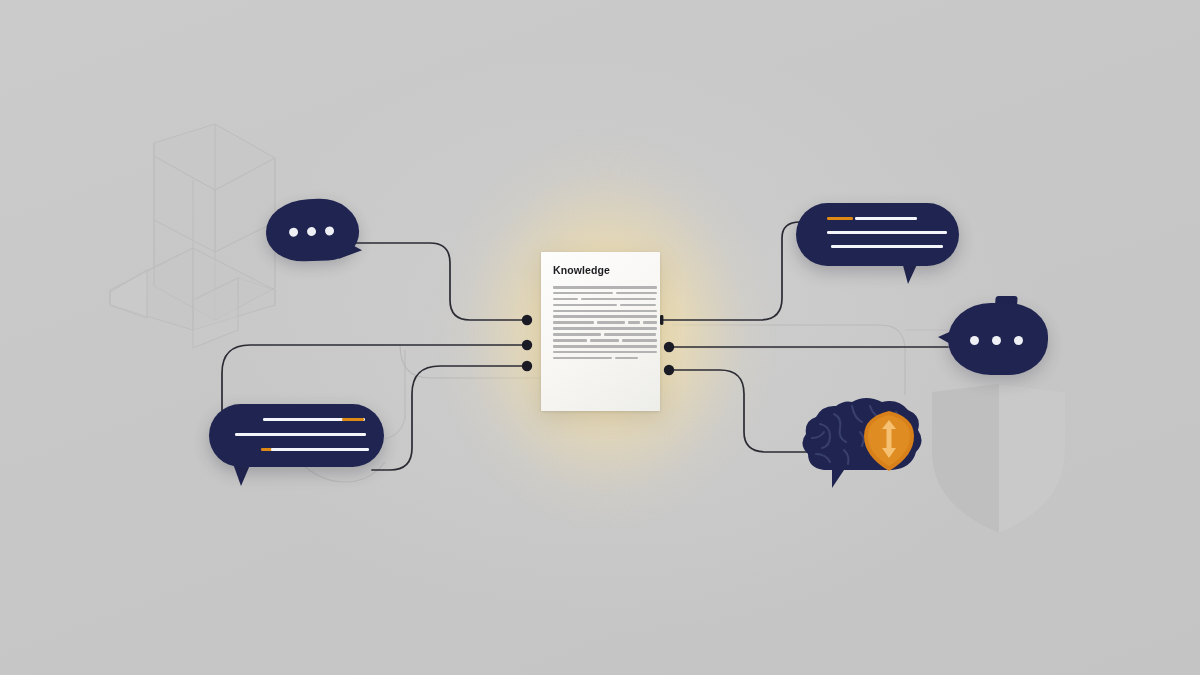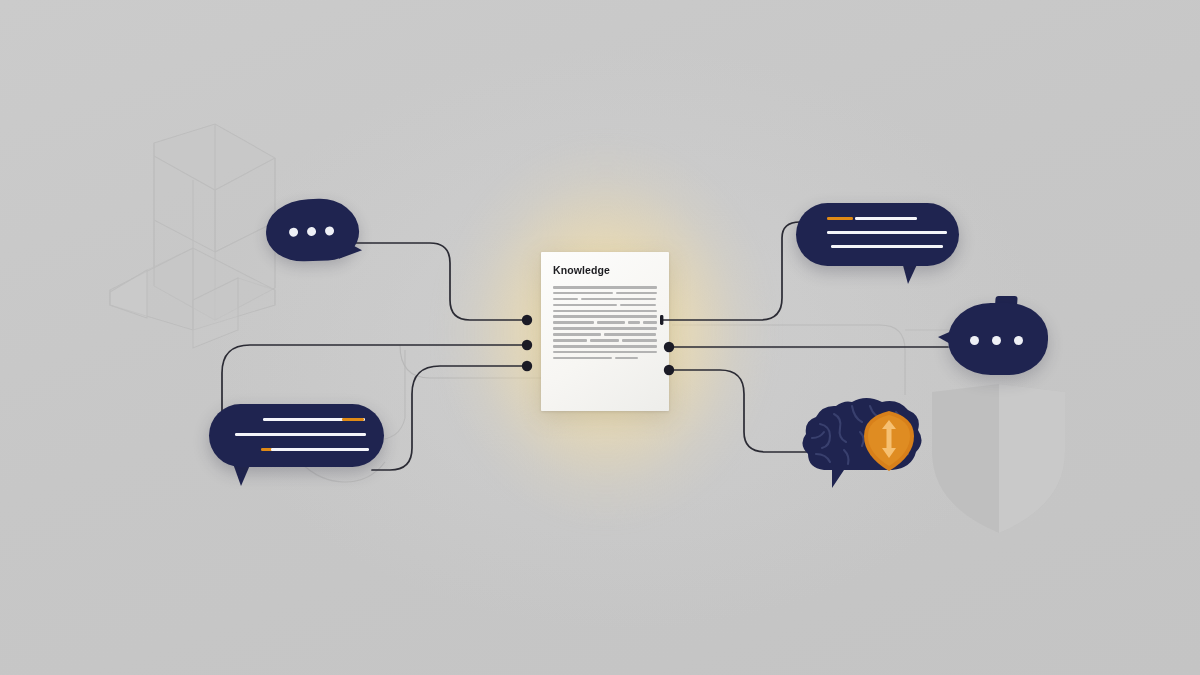--- a/index.html
+++ b/index.html
@@ -19,21 +19,21 @@
   
   #doc-wrap{position:absolute;left:541px;top:252px;width:128px;height:159px;}
   #doc-glow{position:absolute;left:-150px;top:-170px;width:430px;height:500px;
     background:radial-gradient(ellipse 50% 50% at 50% 50%,
        rgba(255,236,180,0.95) 0%,
        rgba(253,230,166,0.72) 22%,
        rgba(248,224,163,0.42) 42%,
        rgba(230,216,180,0.18) 62%,
        rgba(201,201,201,0) 78%);
     filter:blur(8px);pointer-events:none;}
-  #doc-card{position:absolute;left:0;top:0;width:128px;height:159px;
+  #doc-card{position:absolute;left:0;top:0;width:119px;height:159px;
     background:linear-gradient(145deg,#fdfdfc 0%,#f7f6f3 55%,#ededea 100%);
     box-shadow:0 6px 22px rgba(120,110,85,.22), 0 1px 3px rgba(90,85,70,.18);
     border-radius:1px;overflow:hidden;text-align:right;}
   #doc-title{position:absolute;left:12px;top:13px;font-size:10.5px;font-weight:bold;
     color:#1c1c20;letter-spacing:.1px;line-height:1;}
   #doc-lines{position:absolute;left:12px;top:34px;width:104px;}
   .docline{height:2.6px;margin-bottom:3.3px;background:#b3b3b3;border-radius:1px;}
   .docrow{display:flex;gap:3px;margin-bottom:3.3px;}
   .docrow .seg{height:2.6px;background:#b3b3b3;border-radius:1px;}
 

